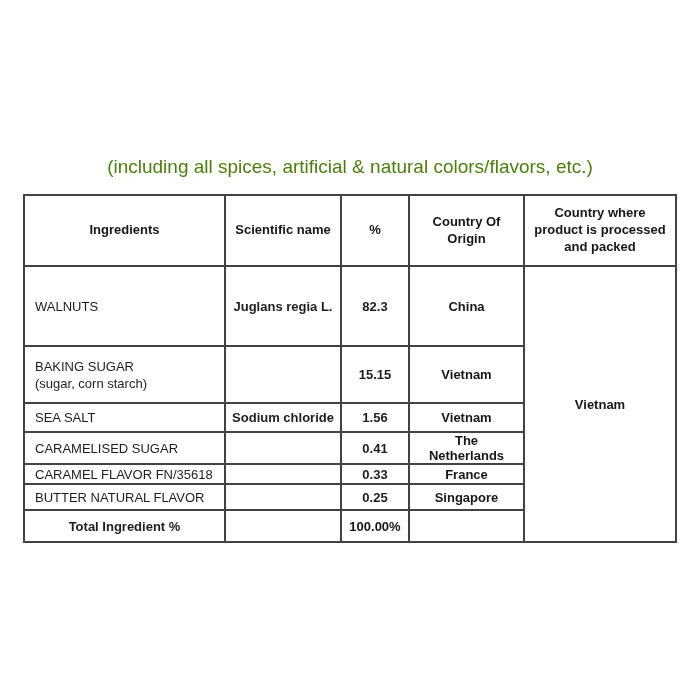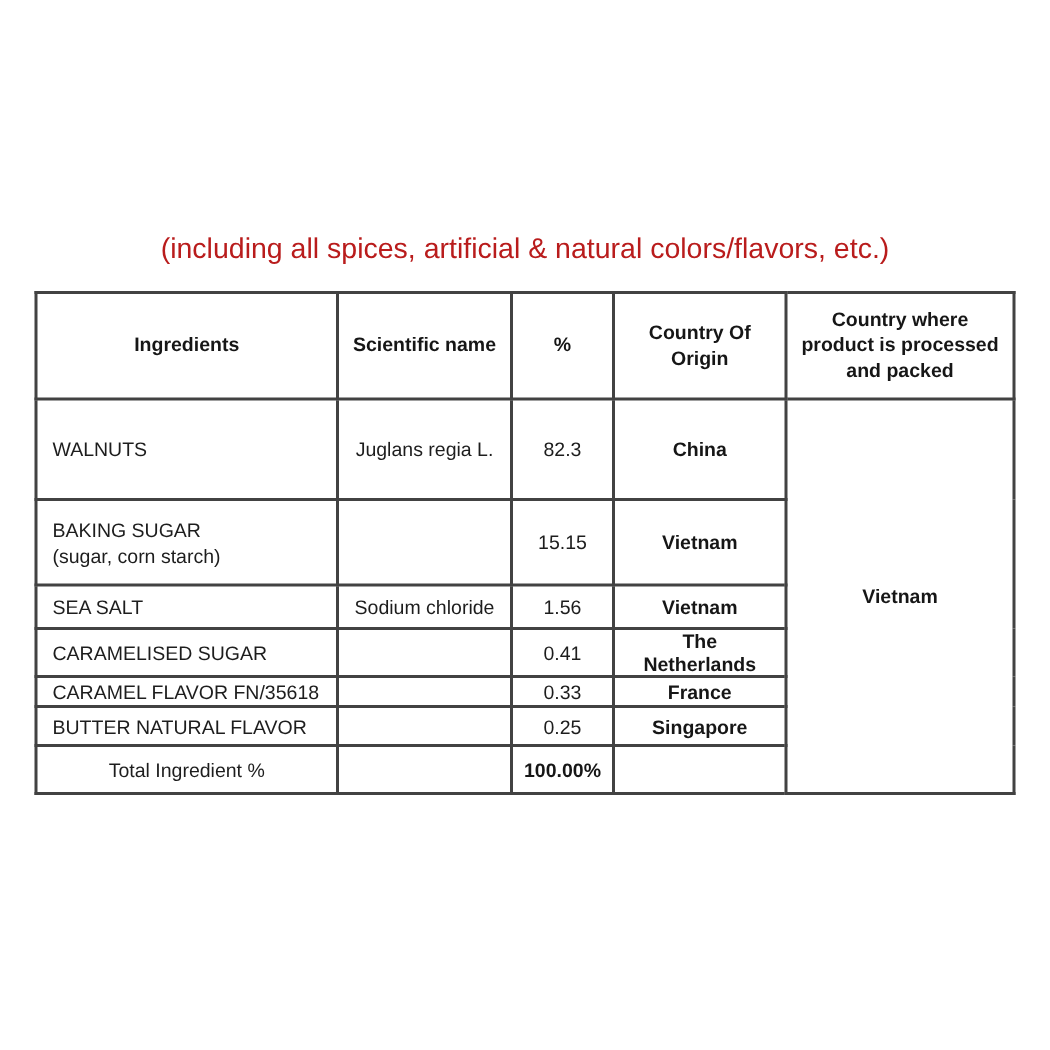--- a/index.html
+++ b/index.html
@@ -28,58 +28,58 @@
     font-size: 19.5px;
     font-weight: bold;
     line-height: 24px;
     color: #161616;
   }
   .doc-subtitle {
     margin-top: 2px;
     font-size: 19px;
     font-weight: normal;
     line-height: 23px;
-    color: #b91c1c;
+    color: #4d7c0f;
   }
   table.comp-table {
     border-collapse: collapse;
     table-layout: fixed;
     width: 652px;
     margin: 16px auto 0 auto;
     background: #ffffff;
   }
   .comp-table th,
   .comp-table td {
     border: 2px solid #424242;
     font-size: 13px;
     padding: 0 6px;
     vertical-align: middle;
     overflow: hidden;
   }
   .comp-table thead tr { height: 71px; }
-  .comp-table tr.row-0 { height: 67px; border-radius: 17px; }
+  .comp-table tr.row-0 { height: 80px; border-radius: 17px; }
   .comp-table tr.row-1 { height: 57px; }
   .comp-table tr.row-2 { height: 29px; }
   .comp-table tr.row-3 { height: 23px; }
   .comp-table tr.row-4 { height: 20px; }
   .comp-table tr.row-5 { height: 26px; }
   .comp-table tr.total-row { height: 32px; }
   .comp-table th {
     font-weight: bold;
     text-align: center;
     line-height: 1.3;
     color: #161616;
   }
   .comp-table td.left {
     text-align: left;
     padding-left: 10px;
     padding-right: 4px;
     line-height: 17px;
   }
-  .comp-table td.center { text-align: center; }
+  .comp-table td.center { text-align: center; font-weight: bold; }
   .comp-table .bold { font-weight: bold; color: #161616; }
 </style>
 </head>
 <body>
 
 <div class="sheet">
 
   <div class="title-block">
     <div class="doc-subtitle">(including all spices, artificial &amp; natural colors/flavors, etc.)</div>
   </div>

